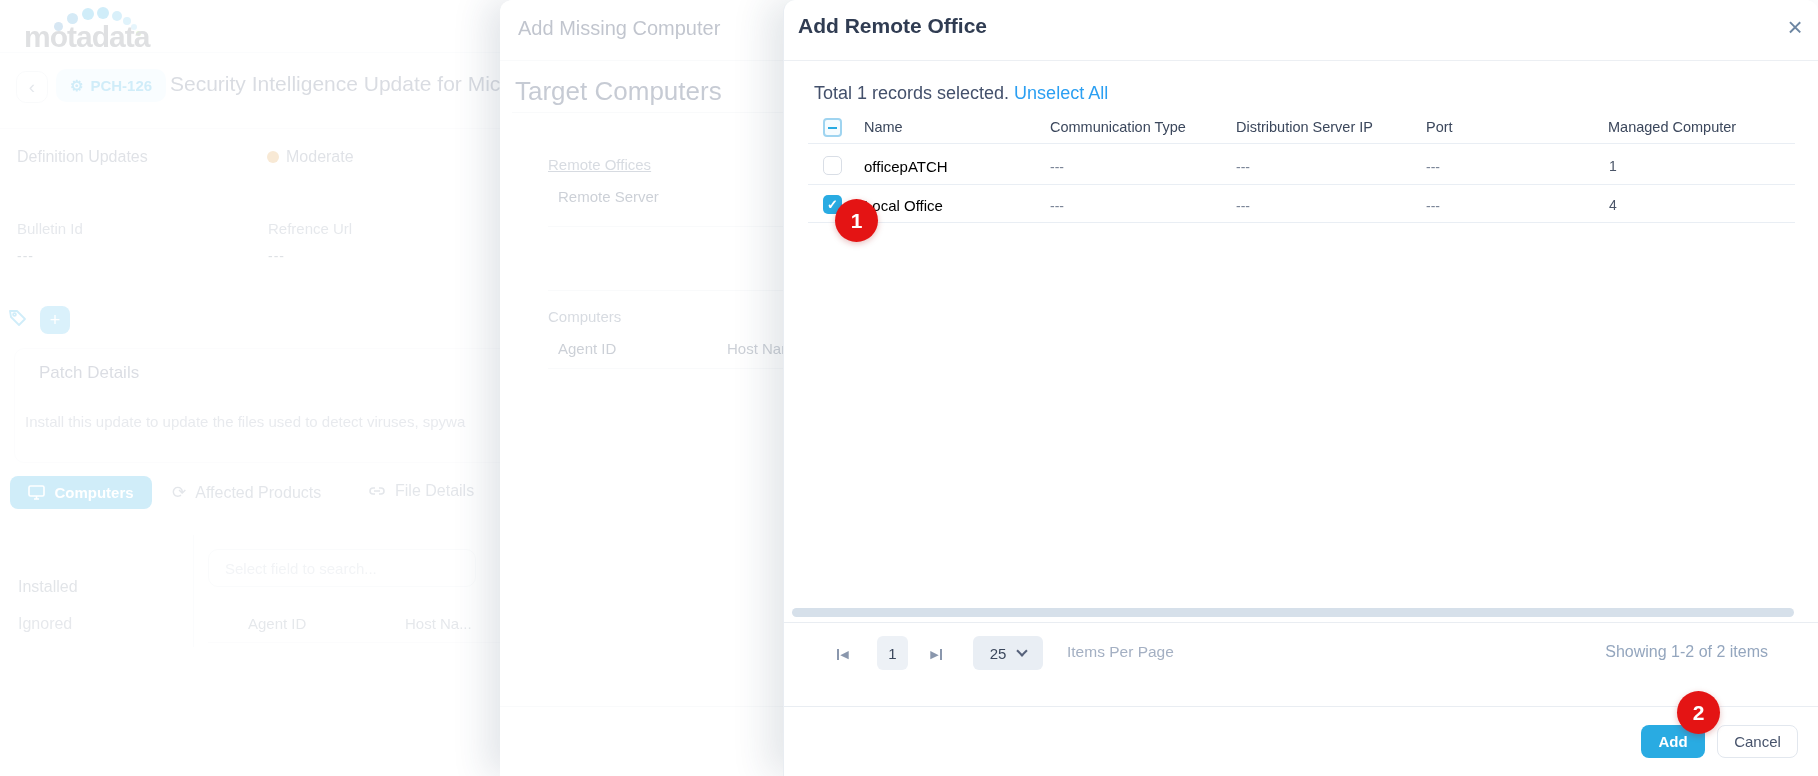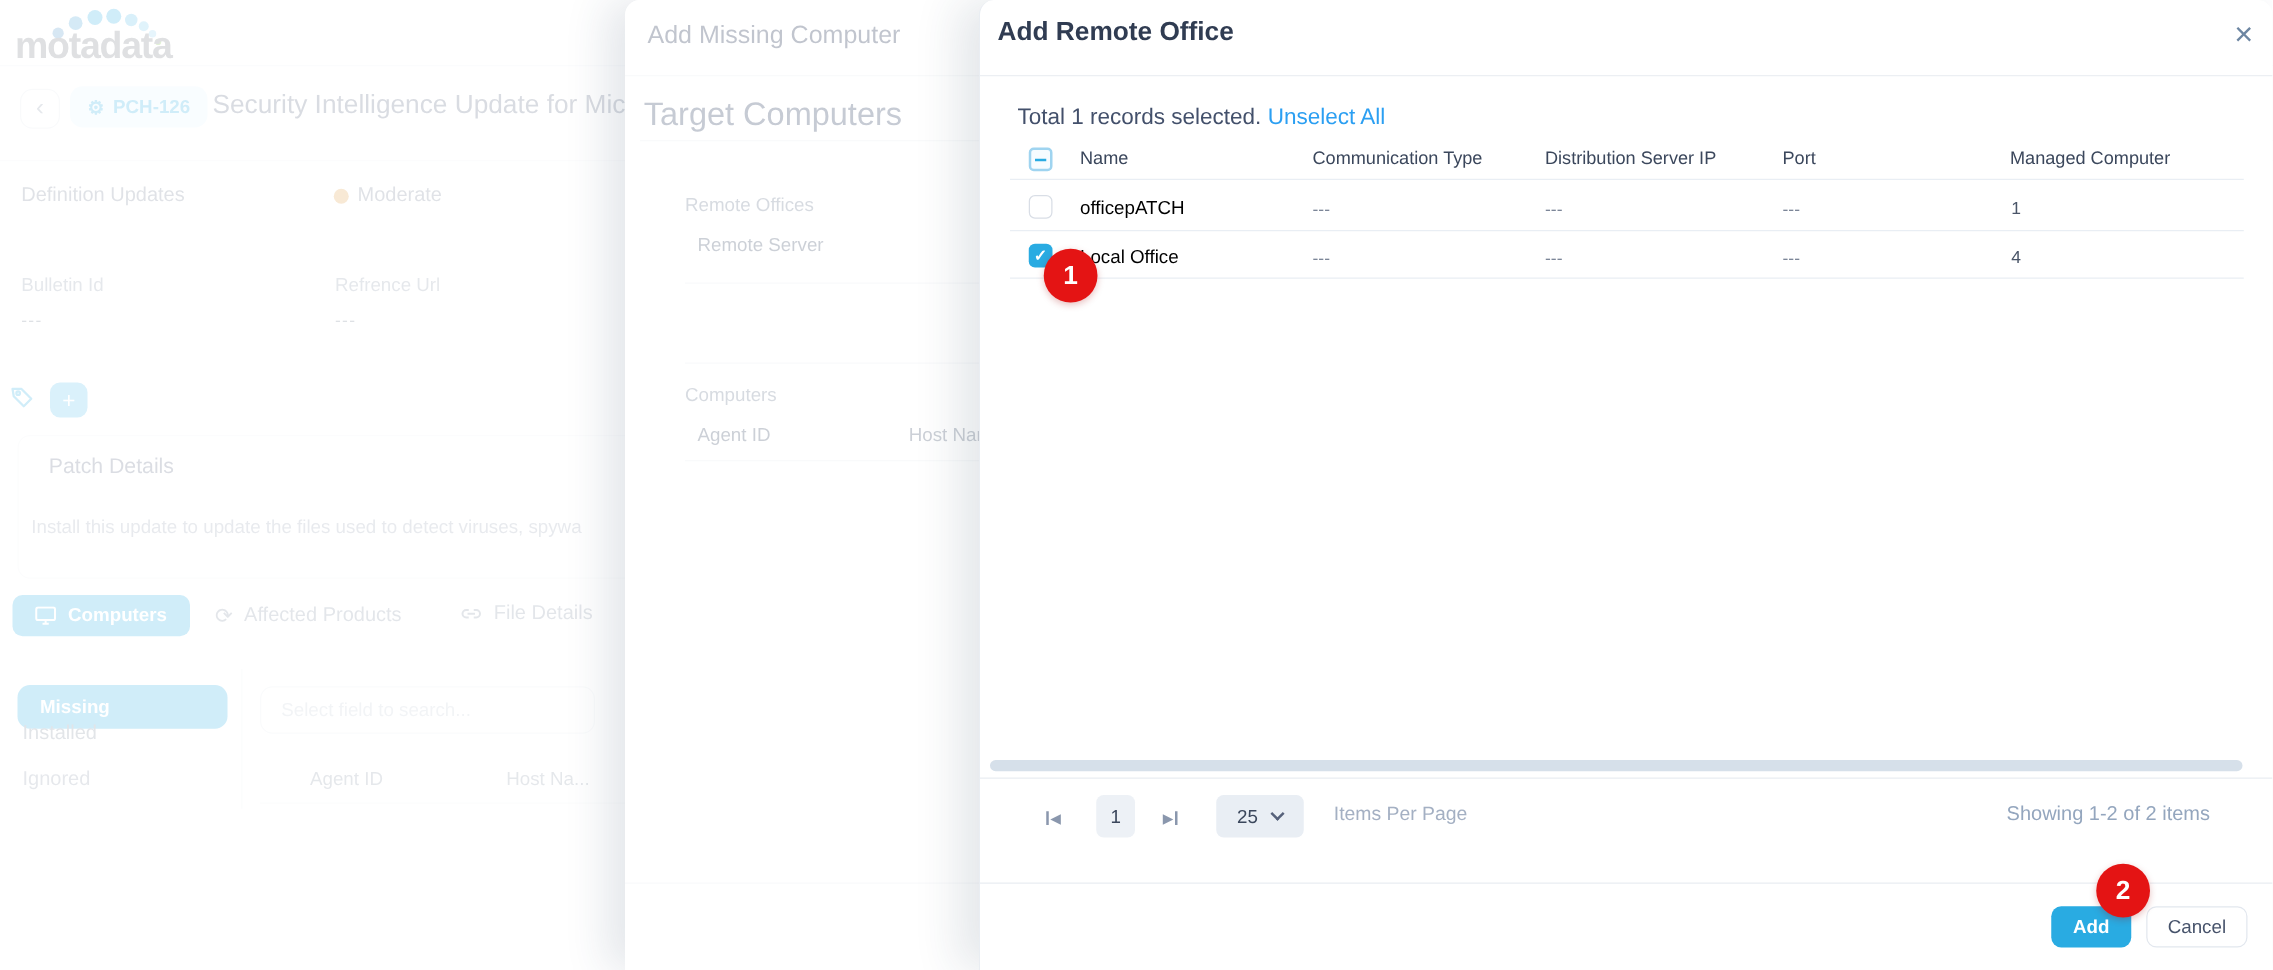--- a/index.html
+++ b/index.html
@@ -1,21 +1,21 @@
 <!DOCTYPE html>
 <html><head>
 <meta charset="utf-8">
 <style>
   * { margin:0; padding:0; box-sizing:border-box; }
   html,body { width:1818px; height:776px; background:#fff; font-family:"Liberation Sans", sans-serif; }
   #screen { position:relative; width:1818px; height:776px; overflow:hidden; background:#fff; }
 
   
   #topbar { position:absolute; left:0; top:0; width:1818px; height:53px; border-bottom:1px solid #eef0f3; }
-  #logo { position:absolute; left:12px; top:6px; width:150px; height:48px; }
+  #logo { position:absolute; left:24px; top:6px; width:150px; height:48px; }
   #logo .word { position:absolute; left:0; top:14px; font-size:30px; font-weight:bold; color:#6d737c; letter-spacing:-1px; }
   #logo .dot { position:absolute; border-radius:50%; }
   .pg-divider { position:absolute; background:#f0f2f5; height:1px; }
   #back-btn { position:absolute; left:16px; top:71px; width:32px; height:32px; border:1px solid #e4e8ee; border-radius:10px; background:#fff; color:#8795a8; font-size:19px; display:flex; align-items:center; justify-content:center; }
   #patch-badge { position:absolute; left:56px; top:69px; height:33px; padding:0 14px; background:#e4f4fc; border-radius:10px; display:flex; align-items:center; gap:7px; color:#29abe2; font-size:15px; font-weight:bold; }
   #page-title { position:absolute; left:170px; top:72px; font-size:21px; font-weight:500; color:#55617a; }
   .fld-label { position:absolute; font-size:16px; color:#717d90; }
   .fld-sublabel { position:absolute; font-size:15px; color:#8b96a7; }
   .fld-value { position:absolute; font-size:14px; color:#6a7587; letter-spacing:1px; }
   #sev-dot { position:absolute; left:267px; top:151px; width:12px; height:12px; border-radius:50%; }
@@ -137,40 +137,37 @@
     <span style="font-size:17px;">⟳</span>
     <span>Affected Products</span>
   </div>
   <div class="tab-plain" style="left:368px;">
     <svg width="18" height="12" viewBox="0 0 18 12" fill="none" stroke="#818da0" stroke-width="1.6">
       <path d="M7 3 H5 a3 3 0 0 0 0 6 h2 M11 3 h2 a3 3 0 0 1 0 6 h-2 M6 6 h6"></path>
     </svg>
     <span>File Details</span>
   </div>
 
-  <div id="side-missing">
-    <span>Missing</span>
-  </div>
   <div class="side-item" style="top:578px;">Installed</div>
   <div class="side-item" style="top:615px;color:#8c97a8;">Ignored</div>
   <div id="v-div"></div>
 
   <input id="search-input" type="text" placeholder="Select field to search..." style="">
   <div class="bg-th" style="left:248px;">Agent ID</div>
   <div class="bg-th" style="left:405px;">Host Na...</div>
   <div class="pg-divider" style="left:208px;top:642px;width:292px;"></div>
 
   <div id="overlay-main"></div>
 
   <div id="drawer-amc">
     <div class="title">Add Missing Computer</div>
     <div class="amc-div" style="left:0;top:60px;width:1318px;"></div>
     <div id="amc-section">Target Computers</div>
     <div class="amc-div" style="left:12px;top:112px;width:1306px;"></div>
-    <div class="amc-label" style="left:48px;top:156px;">Remote Offices</div>
+    <div class="amc-label" style="left:48px;top:156px;text-decoration:underline;">Remote Offices</div>
     <div class="amc-col" style="left:58px;top:188px;">Remote Server</div>
     <div class="amc-div" style="left:48px;top:226px;width:1270px;"></div>
     <div class="amc-div" style="left:48px;top:290px;width:1270px;"></div>
     <div class="amc-label" style="left:48px;top:308px;">Computers</div>
     <div class="amc-col" style="left:58px;top:340px;">Agent ID</div>
     <div class="amc-col" style="left:227px;top:340px;">Host Name</div>
     <div class="amc-div" style="left:48px;top:368px;width:1270px;"></div>
     <div class="amc-div" style="left:0;top:706px;width:1318px;"></div>
   </div>
   <div id="overlay-amc"></div>

